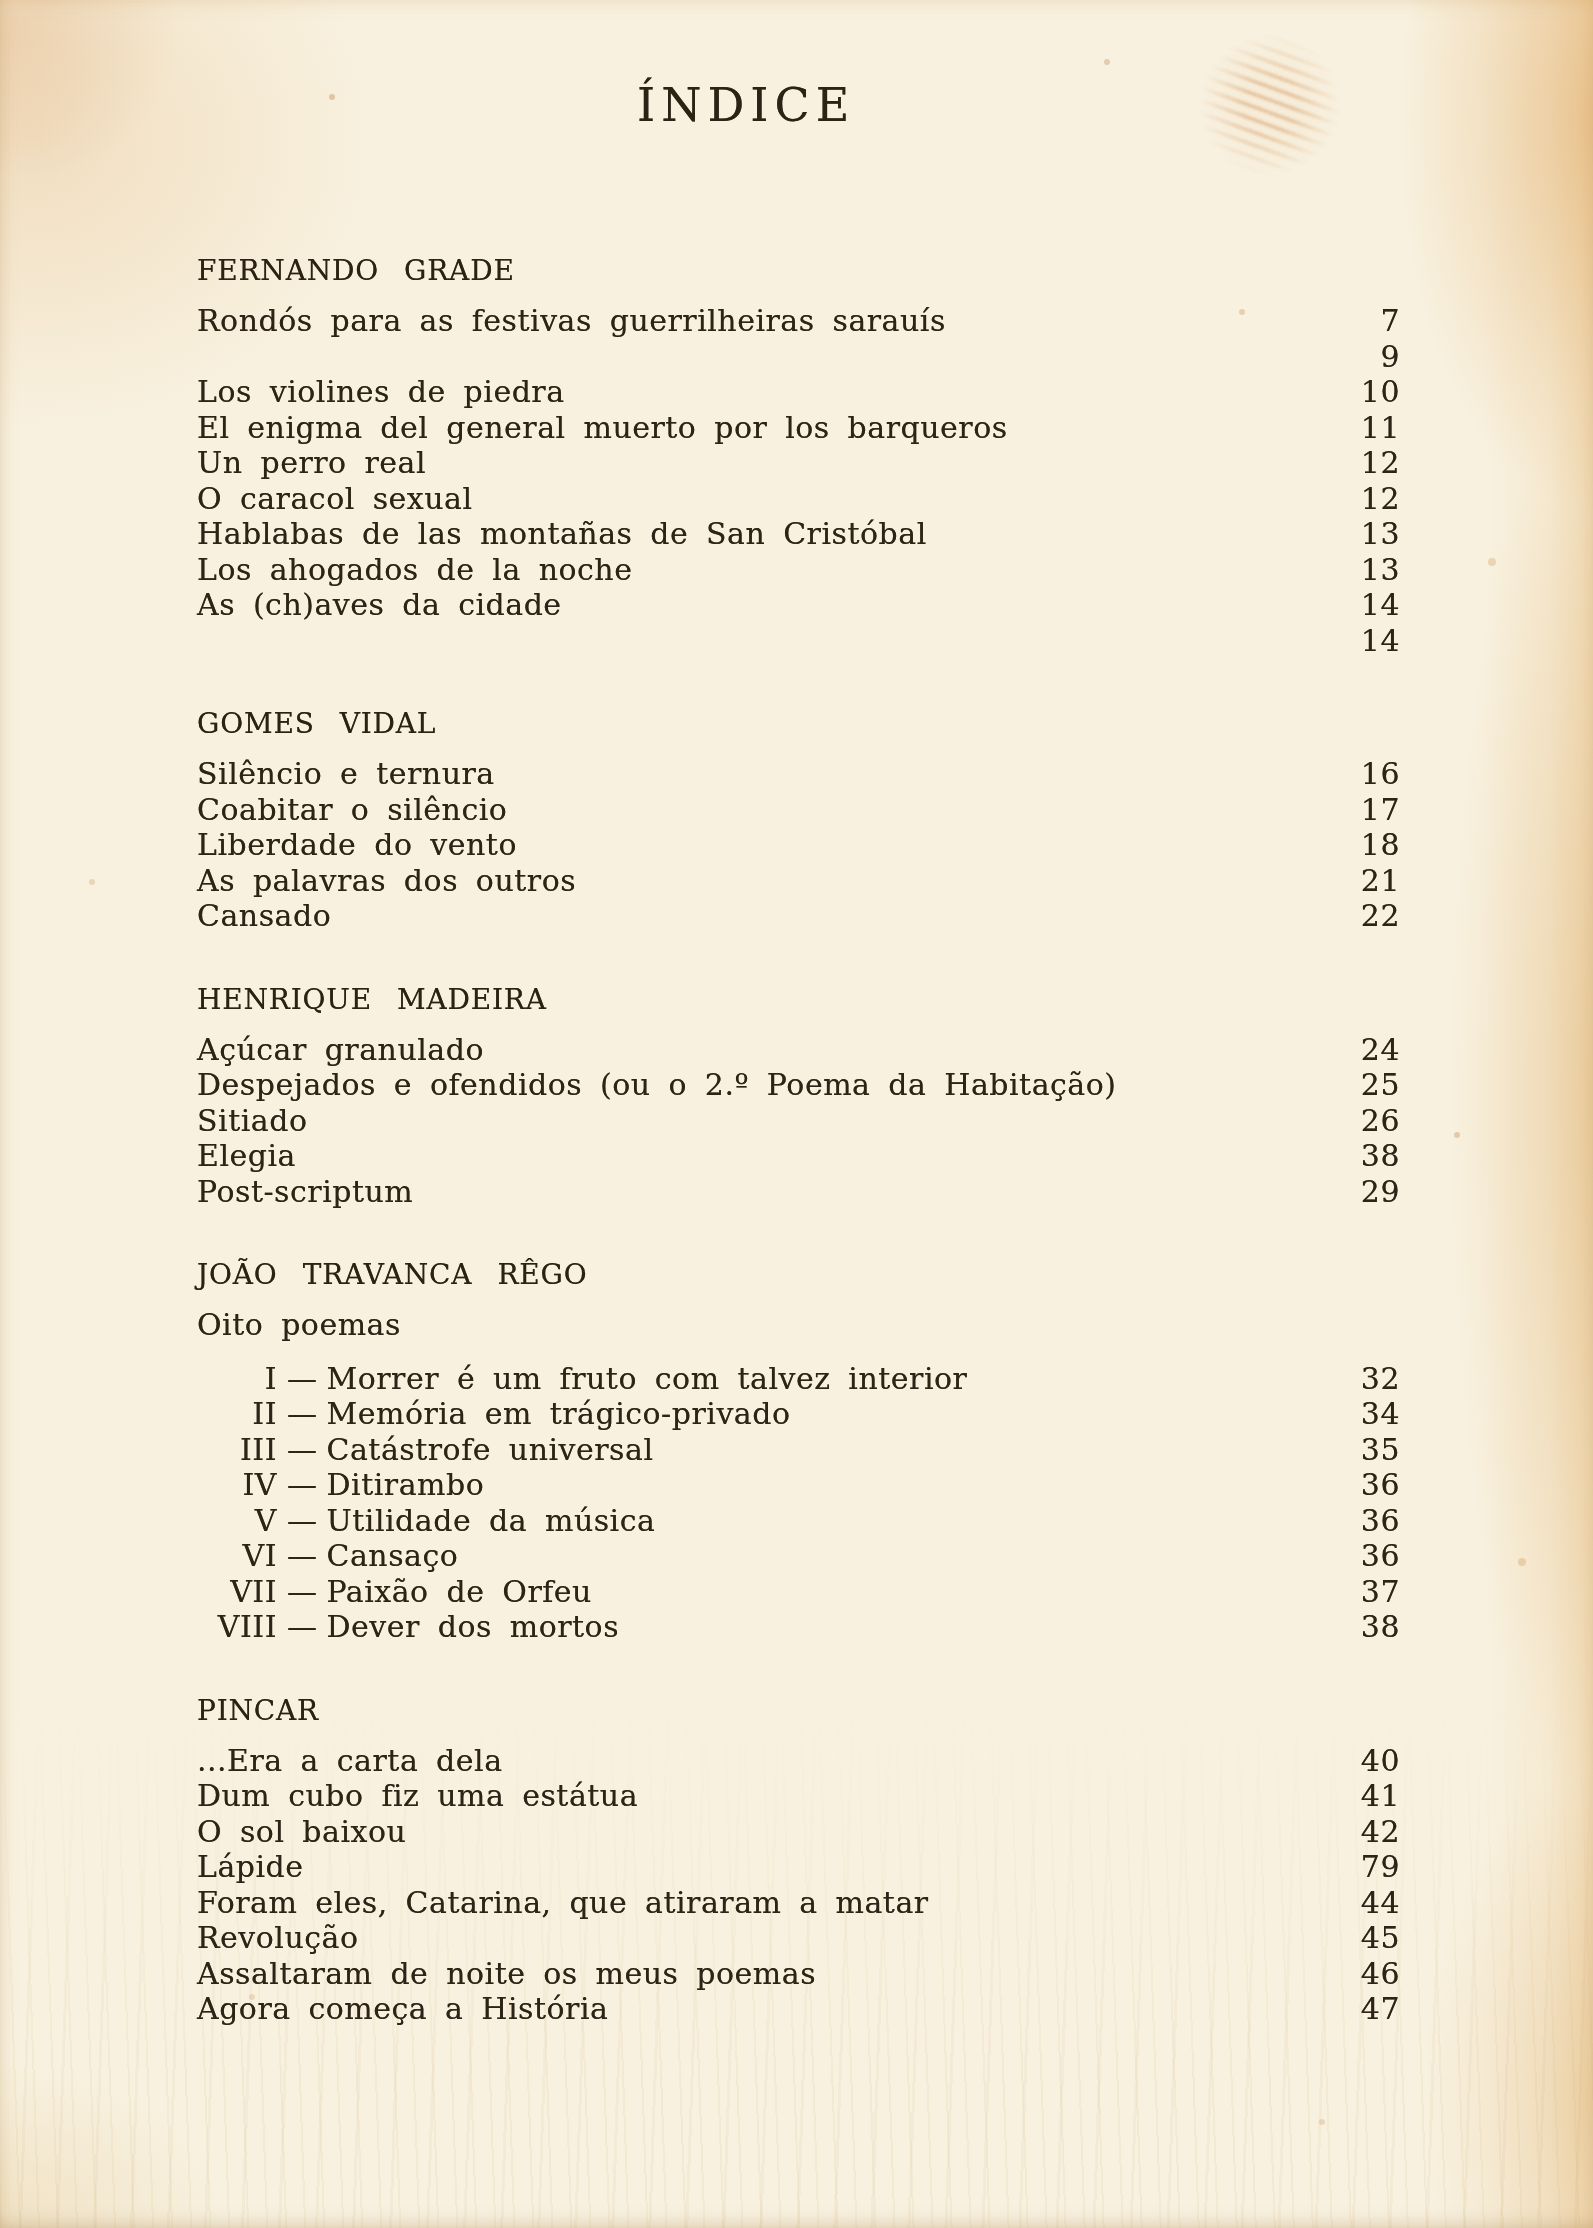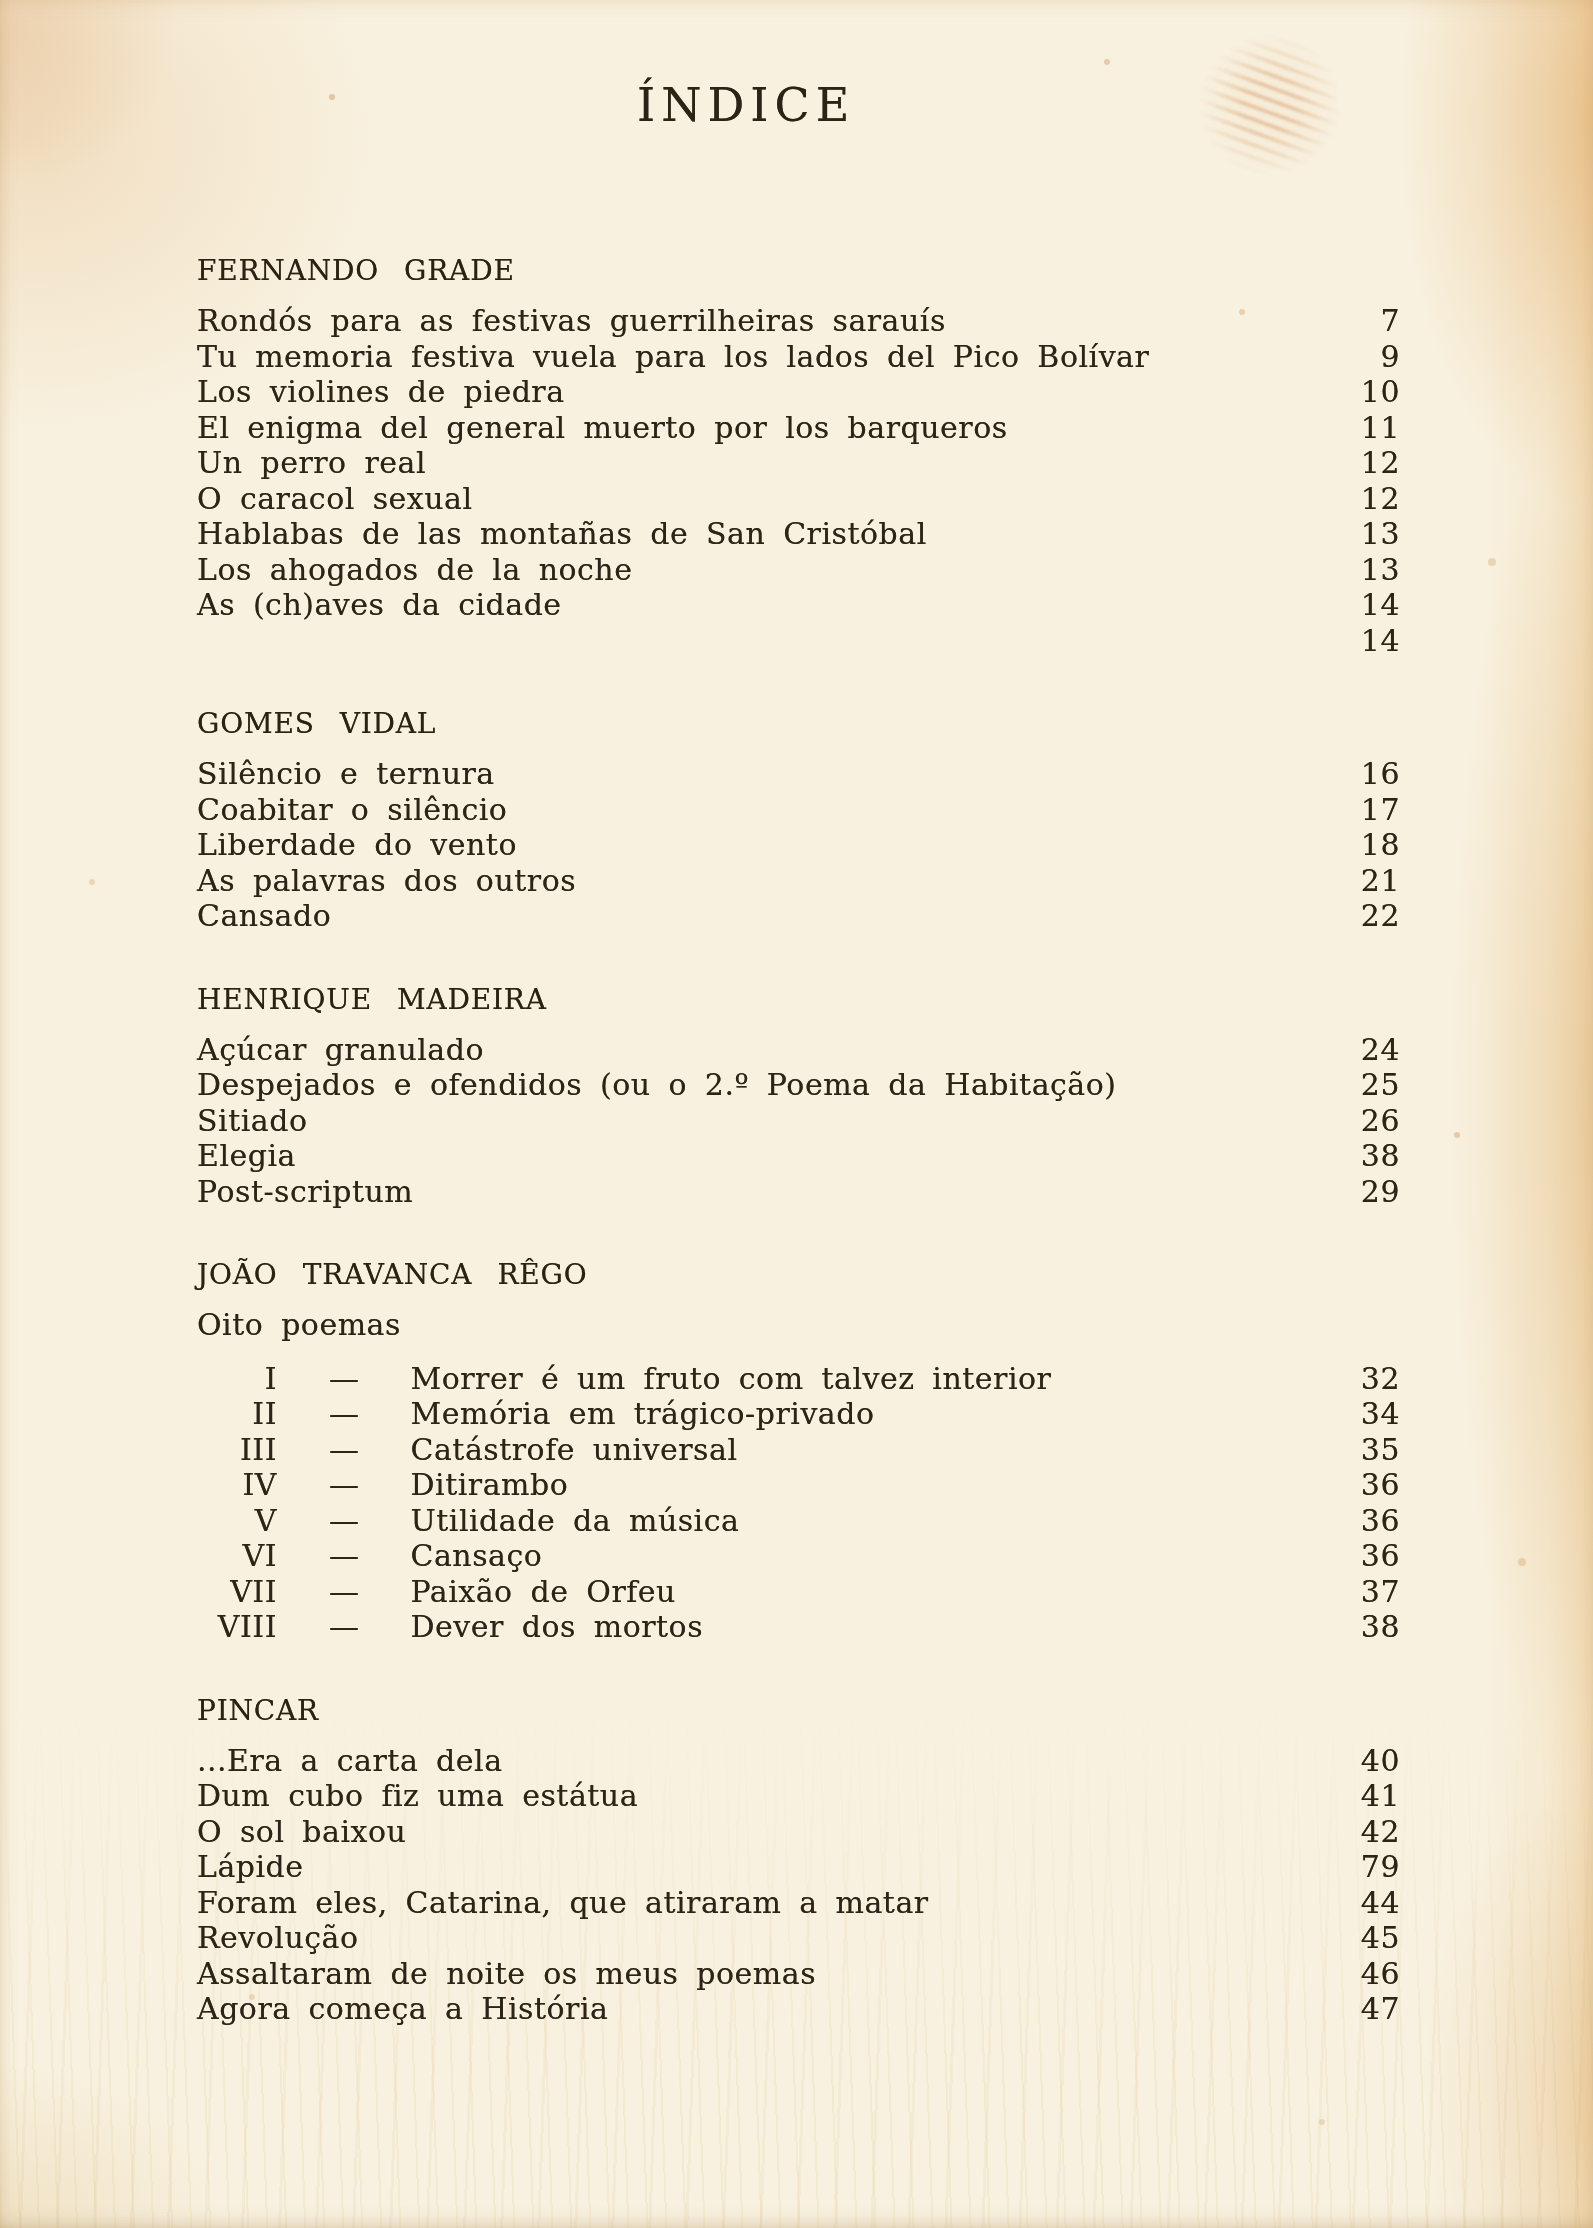--- a/index.html
+++ b/index.html
@@ -100,21 +100,21 @@
     color: #2b2213;
   }
 
   .entry, .subheading {
     font-size: 30px;
     line-height: 35.5px;
     letter-spacing: 0.5px;
     word-spacing: 0.26em;
   }
 
-  .row { display: flex; align-items: flex-start; gap: 42px; }
+  .row { display: flex; align-items: flex-start; }
   .etitle { flex: 0 1 auto; white-space: nowrap; }
   .spacer { flex: 1 1 auto; min-width: 20px; }
   .pnum   { flex: 0 0 auto; width: 66px; text-align: right; }
 
   .subheading { margin-bottom: 18px; }
   .list.roman .numeral { width: 80px; text-align: right; flex: 0 0 auto; }
   .list.roman .dash    { padding: 0 9px 0 10px; flex: 0 0 auto; }
 </style>
 </head>
 <body>
@@ -129,21 +129,20 @@
   <div>
       <section class="toc-section">
         <div class="heading">FERNANDO GRADE</div>
         <div class="list">
           <div class="entry row">
             <span class="etitle">Rondós para as festivas guerrilheiras sarauís</span>
             <span class="spacer"></span>
             <span class="pnum">7</span>
           </div>
           <div class="entry row">
-            <span class="etitle">Tu memoria festiva vuela para los lados del Pico Bolívar</span>
             <span class="spacer"></span>
             <span class="pnum">9</span>
           </div>
           <div class="entry row">
             <span class="etitle">Los violines de piedra</span>
             <span class="spacer"></span>
             <span class="pnum">10</span>
           </div>
           <div class="entry row">
             <span class="etitle">El enigma del general muerto por los barqueros</span>

